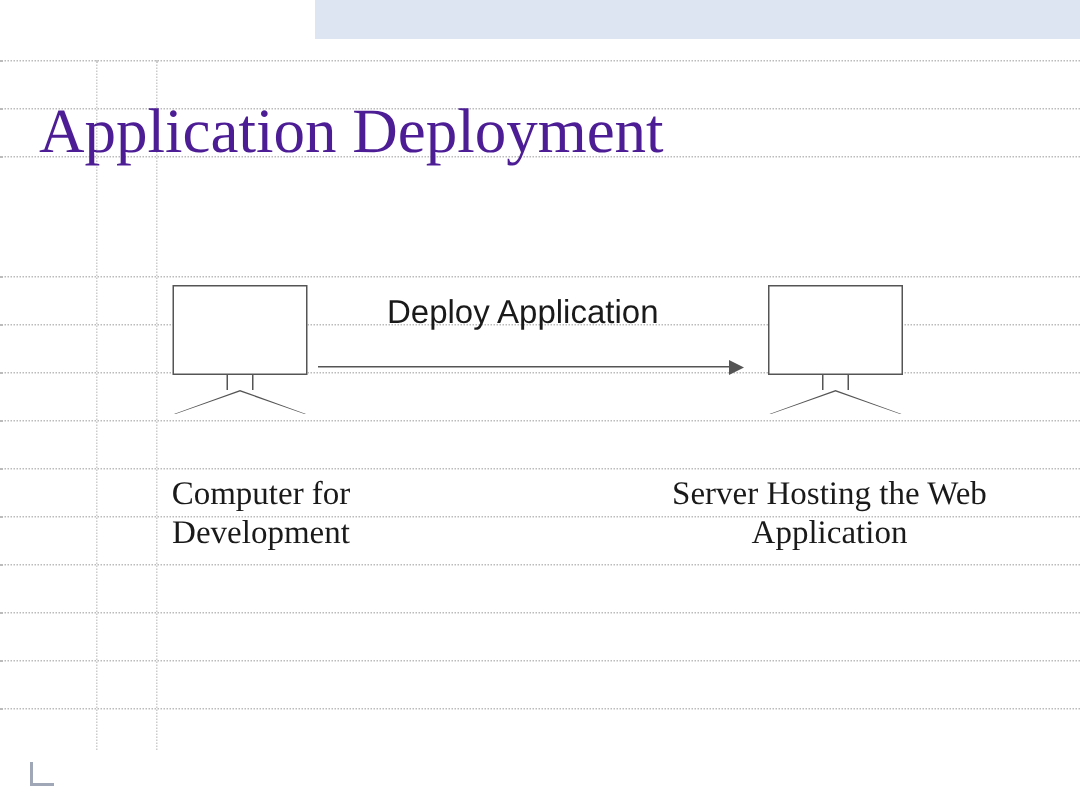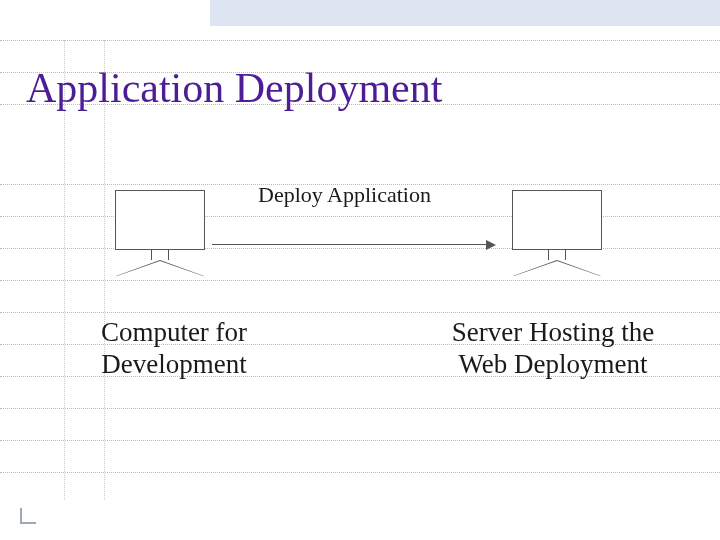--- a/index.html
+++ b/index.html
@@ -29,22 +29,22 @@
 }
 .title {
   position:absolute;
   left:26px; top:64px;
   font-family:Georgia,"Times New Roman",serif;
   font-size:42px;
   color:#4c1d95;
 }
 .arrow-label {
   position:absolute;
-  left:258px; top:182px;
-  font-family:Liberation Serif, serif;
+  left:258px; top:195px;
+  font-family:Liberation Sans, sans-serif;
   font-size:22px;
   color:#1a1a1a;
 }
 .arrow {
   position:absolute;
   left:212px; top:240px;
   width:284px; height:10px;
 }
 .arrow-line {
   position:absolute;
@@ -56,21 +56,21 @@
   position:absolute;
   right:0; top:0;
   width:0; height:0;
   border-top:5px solid transparent;
   border-bottom:5px solid transparent;
   border-left:10px solid #555;
 }
 .label-left, .label-right {
   position:absolute;
   font-family:Georgia,"Times New Roman",serif;
-  font-size:27px;
+  font-size:22px;
   color:#1a1a1a;
   text-align:center;
   line-height:1.2;
 }
 .label-left  { left:84px;  top:316px; width:180px; }
 .label-right { left:438px; top:316px; width:230px; }
 .computer {
   position:absolute;
 }
 .monitor {
@@ -158,15 +158,15 @@
   <div class="stand"></div>
 </div>
 
 <div class="arrow-label">Deploy Application</div>
 <div class="arrow">
   <div class="arrow-line"></div>
   <div class="arrow-head"></div>
 </div>
 
 <div class="label-left">Computer for Development</div>
-<div class="label-right">Server Hosting the Web Deployment</div>
+<div class="label-right">Server Hosting the Web Application</div>
 
 <div class="footer-corner"></div>
 
 </body></html>

